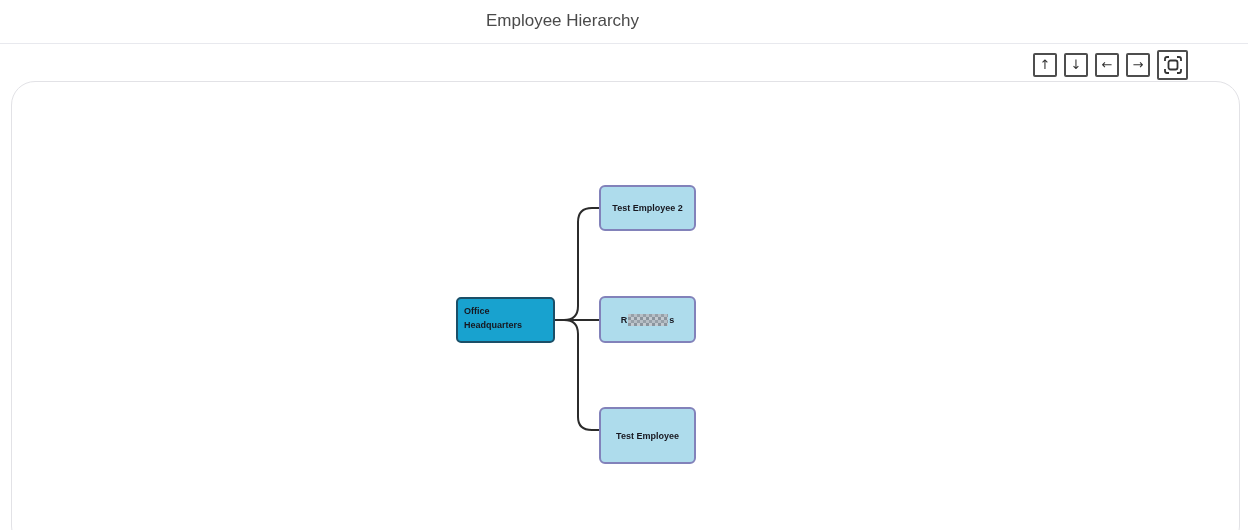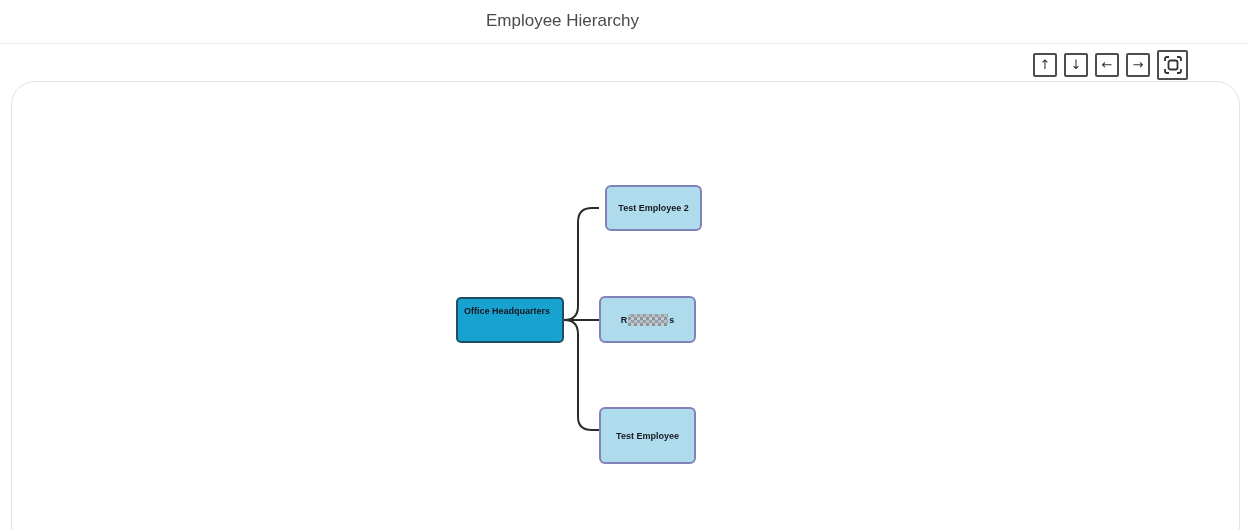--- a/index.html
+++ b/index.html
@@ -55,31 +55,31 @@
     pointer-events:none;
   }
 
   
   .node {
     position:absolute; box-sizing:border-box;
     font-size:9px; font-weight:bold; color:#17171f;
     cursor:pointer;
   }
   .root-node {
-    left:456px; top:297px; width:108px; height:46px;
+    left:456px; top:297px; width:99px; height:46px;
     background:#18a2cf; border:2px solid #1b4f68; border-radius:5px;
     padding:6px 5px 0 6px; line-height:1.55;
   }
   .child-node {
     left:599px; width:97px; height:47px;
     background:#aedcec; border:2px solid #8282ba; border-radius:6px;
     display:flex; align-items:center; justify-content:center;
     text-align:center;
   }
-  .child-1 { top:185px; height:46px;margin-left:6px; }
+  .child-1 { top:185px; height:46px; }
   .child-2 { top:296px; }
   .child-3 { top:407px; height:57px; }
 
   .redacted-wrap { display:flex; align-items:center; justify-content:center; }
   .pixelated {
     display:inline-block; width:40px; height:12px; margin:0 1px;
     background:
       conic-gradient(#97a0a8 25%, #c3cad0 0 50%, #8a949d 0 75%, #b6bec5 0);
     background-size:6px 6px;
   }

